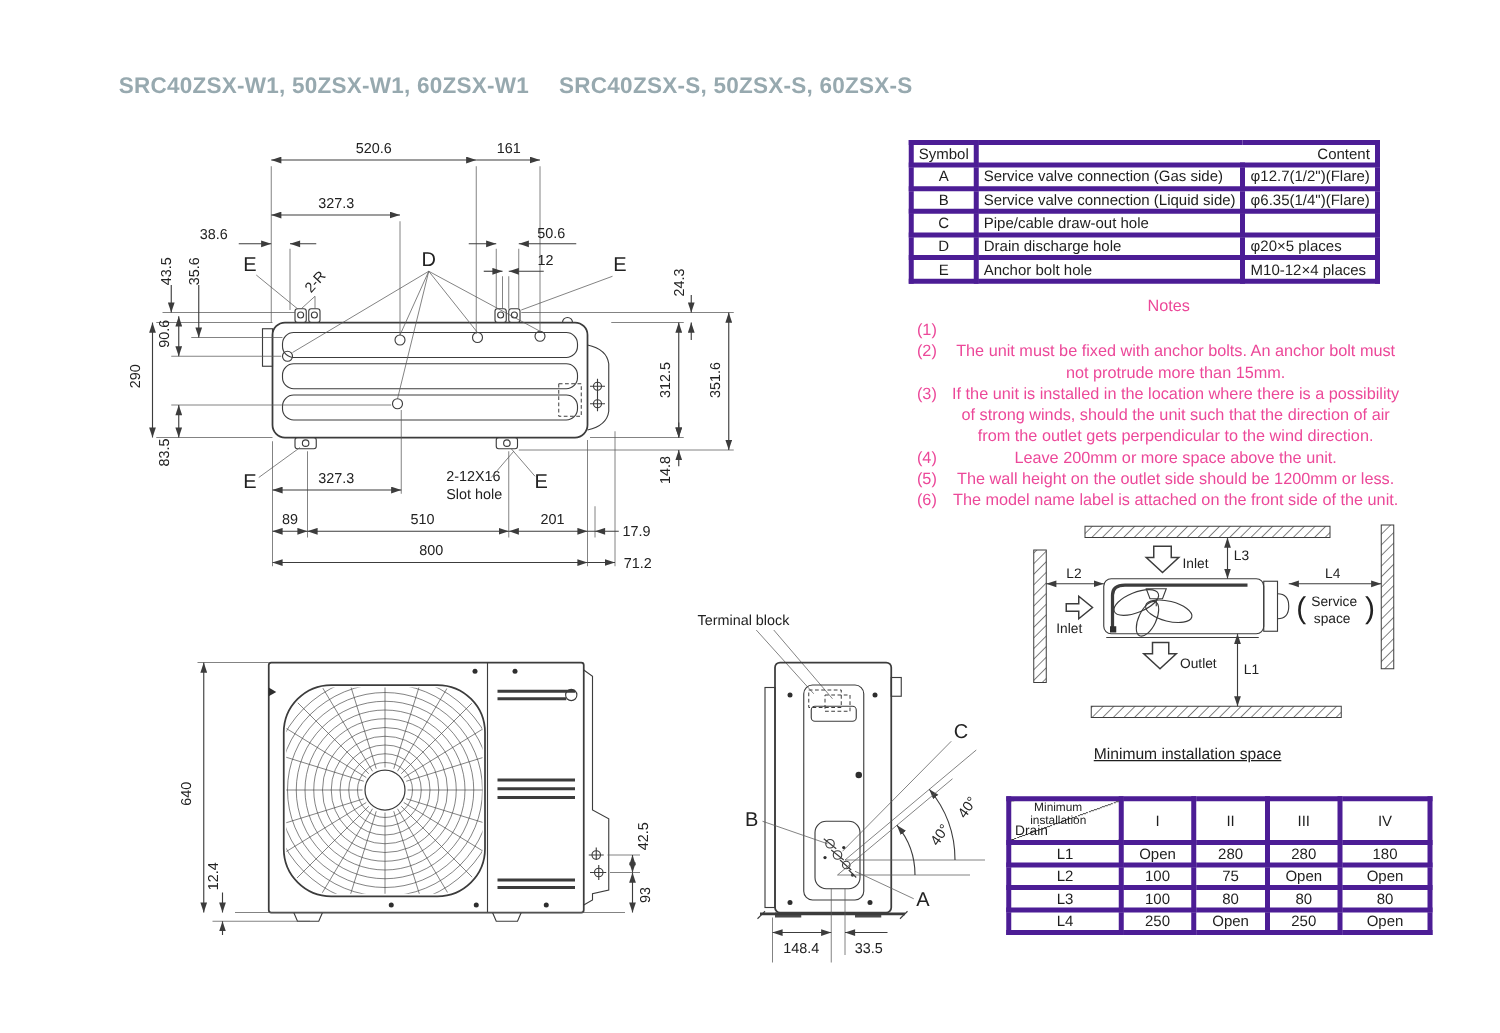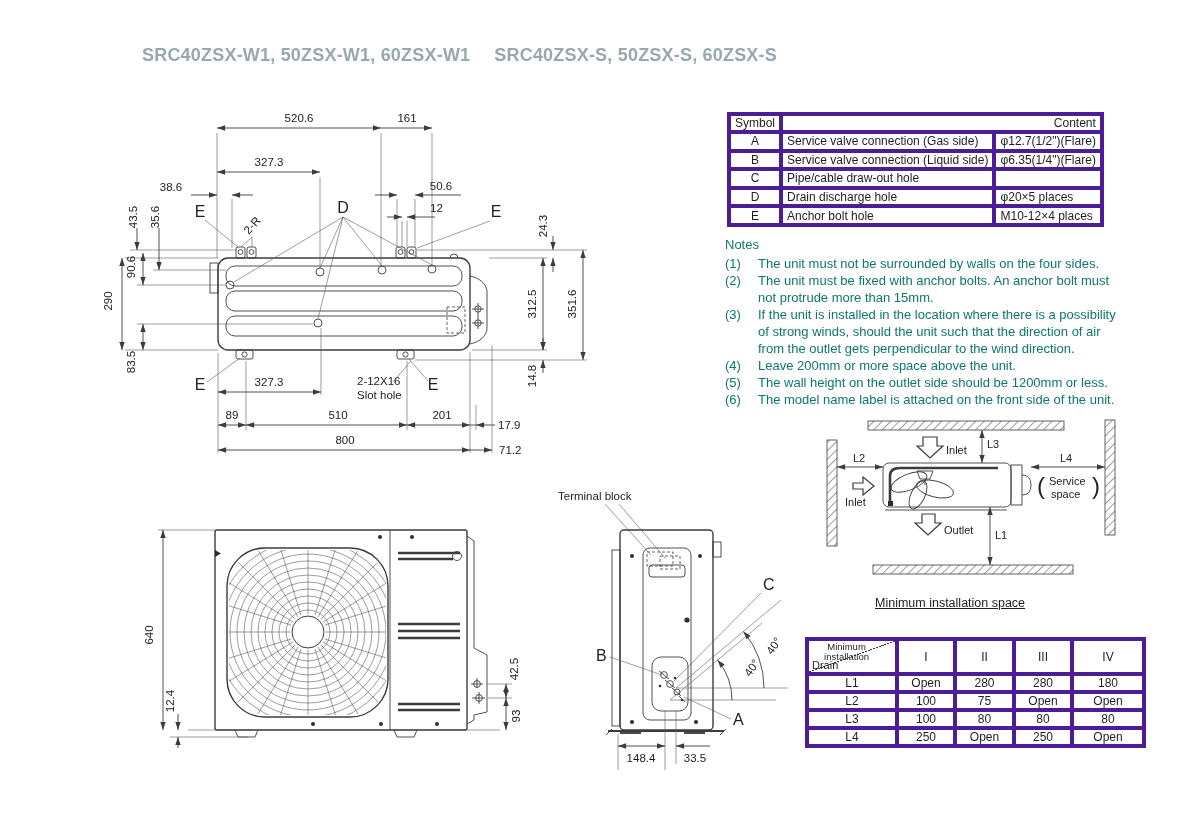--- a/index.html
+++ b/index.html
@@ -30,21 +30,21 @@
 
   
   .symtab { width:363px; }
   .symtab th { text-align:right; font-size:12.5px; }
   .symtab td { height:18.6px; }
   .symtab .c-sym { width:38px; text-align:center; }
   .symtab .c-desc { width:198px; }
   .symtab .c-spec { width:127px; }
 
   
-  .notes { width:420px; font-size:13px; color:#0f766e; }
+  .notes { width:420px; font-size:13px; color:#ec4899;text-align:center; }
   .notes .nt { font-size:13px; margin-bottom:3px; }
   .note-row { display:flex; line-height:17px; }
   .note-num { width:33px; flex:0 0 33px; }
   .note-text { width:365px; }
 
   
   .spctab td { height:18px; text-align:center; font-size:12.5px; }
   .spctab .c-size { width:90px; }
   .spctab .c-i { width:58px; } .spctab .c-ii { width:59px; }
   .spctab .c-iii { width:58px; } .spctab .c-iv { width:72px; }
@@ -54,21 +54,21 @@
   }
   .corner-top { position:absolute; top:1px; right:26px; font-size:9.5px; line-height:10px; text-align:center; }
   .corner-bot { position:absolute; bottom:1px; left:3px; font-size:11px; }
   .caption { font-size:12.5px; color:#1e1e1e;text-decoration:underline; }
 </style>
 </head>
 <body>
 
 <div class="canvas">
 
-  <div class="abs title" style="left:95px; top:45px;margin-left:47px;">
+  <div class="abs title" style="left:95px; top:58px;">
     <span>SRC40ZSX-W1, 50ZSX-W1, 60ZSX-W1</span><span class="gap"></span><span>SRC40ZSX-S, 50ZSX-S, 60ZSX-S</span>
   </div>
 
   <svg class="abs" style="left:95px; top:95px;" width="510" height="375" viewBox="0 0 510 375">
     <defs>
       <marker id="m1e" markerWidth="10" markerHeight="8" refX="9" refY="3" orient="auto">
           <path d="M0,0L9,3L0,6Z" fill="#3c3c3c"></path>
         </marker>
       <marker id="m1s" markerWidth="10" markerHeight="8" refX="0" refY="3" orient="auto">
           <path d="M9,0L0,3L9,6Z" fill="#3c3c3c"></path>
@@ -250,21 +250,20 @@
       <td class="c-desc">Anchor bolt hole</td>
       <td class="c-spec">M10-12×4 places</td>
     </tr>
   </tbody>
     </table>
 
   <div class="notes abs" style="left:725px; top:237px;">
     <div class="nt">Notes</div>
     <div class="note-row">
       <span class="note-num">(1)</span>
-      <span class="note-text">The unit must not be surrounded by walls on the four sides.</span>
     </div>
     <div class="note-row">
       <span class="note-num">(2)</span>
       <span class="note-text">The unit must be fixed with anchor bolts. An anchor bolt must not protrude more than 15mm.</span>
     </div>
     <div class="note-row">
       <span class="note-num">(3)</span>
       <span class="note-text">If the unit is installed in the location where there is a possibility of strong winds, should the unit such that the direction of air from the outlet gets perpendicular to the wind direction.</span>
     </div>
     <div class="note-row">

